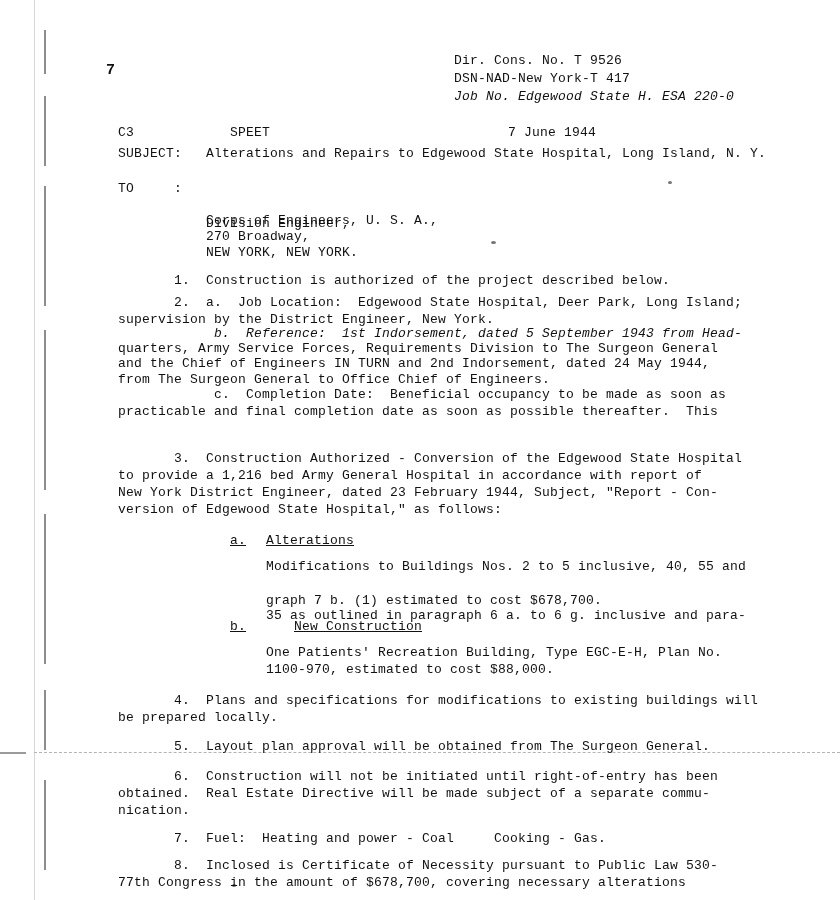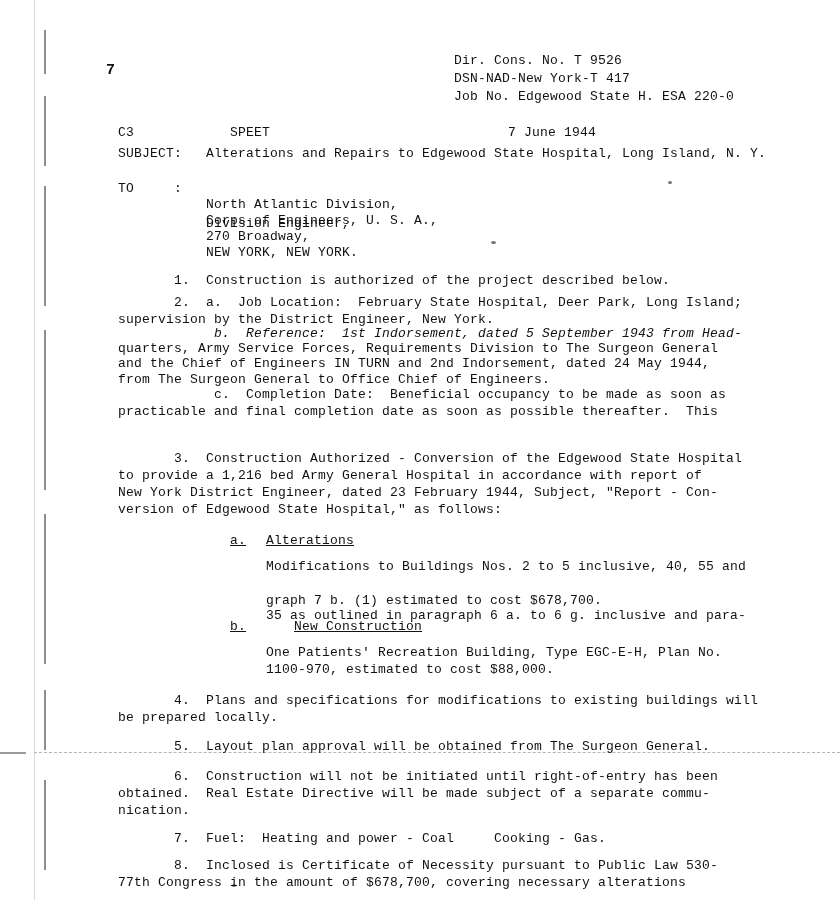--- a/index.html
+++ b/index.html
@@ -87,40 +87,39 @@
   <div class="smudge" style="left:232px;top:884px;width:4px;height:3px;"></div>
   <div class="smudge" style="left:668px;top:181px;width:4px;height:3px;"></div>
   <div class="smudge" style="left:491px;top:241px;width:5px;height:3px;"></div>
 
   <div class="doc">
 
     <div class="txt blk" style="left:72px;top:62px;font-size:15px;">7</div>
 
     <div class="txt" style="left:420px;top:52px;">Dir. Cons. No. T 9526</div>
     <div class="txt" style="left:420px;top:70px;">DSN-NAD-New York-T 417</div>
-    <div class="txt" style="left:420px;top:88px;">Job No. Edgewood State H. ESA 220-0</div>
+    <div class="txt" style="left:420px;top:88px;font-style:italic;">Job No. Edgewood State H. ESA 220-0</div>
 
     <div class="txt" style="left:84px;top:124px;">C3            SPEET</div>
     <div class="txt" style="left:474px;top:124px;">7 June 1944</div>
 
     <div class="txt" style="left:84px;top:145px;">SUBJECT:</div>
     <div class="txt" style="left:172px;top:145px;">Alterations and Repairs to Edgewood State Hospital, Long Island, N. Y.</div>
 
     <div class="txt" style="left:84px;top:180px;">TO     :</div>
     <div class="txt" style="left:172px;top:191px;margin-top:24px;">Division Engineer,</div>
-    <div class="txt" style="left:172px;top:196px;">North Atlantic Division,</div>
     <div class="txt" style="left:172px;top:212px;">Corps of Engineers, U. S. A.,</div>
     <div class="txt" style="left:172px;top:228px;">270 Broadway,</div>
     <div class="txt" style="left:172px;top:244px;">NEW YORK, NEW YORK.</div>
 
     <div class="txt" style="left:140px;top:272px;">1.</div>
     <div class="txt" style="left:172px;top:272px;">Construction is authorized of the project described below.</div>
 
     <div class="txt" style="left:140px;top:294px;">2.</div>
-    <div class="txt" style="left:172px;top:294px;">a.  Job Location:  February State Hospital, Deer Park, Long Island;</div>
+    <div class="txt" style="left:172px;top:294px;">a.  Job Location:  Edgewood State Hospital, Deer Park, Long Island;</div>
     <div class="txt" style="left:84px;top:311px;">supervision by the District Engineer, New York.</div>
     <div class="txt" style="left:140px;top:325px;font-style:italic;">     b.  Reference:  1st Indorsement, dated 5 September 1943 from Head-</div>
     <div class="txt" style="left:84px;top:340px;">quarters, Army Service Forces, Requirements Division to The Surgeon General</div>
     <div class="txt" style="left:84px;top:355px;text-align:center;">and the Chief of Engineers IN TURN and 2nd Indorsement, dated 24 May 1944,</div>
     <div class="txt" style="left:84px;top:371px;">from The Surgeon General to Office Chief of Engineers.</div>
     <div class="txt" style="left:140px;top:386px;">     c.  Completion Date:  Beneficial occupancy to be made as soon as</div>
     <div class="txt" style="left:84px;top:403px;">practicable and final completion date as soon as possible thereafter.  This</div>
 
     <div class="txt" style="left:140px;top:450px;">3.</div>
     <div class="txt" style="left:172px;top:450px;">Construction Authorized - Conversion of the Edgewood State Hospital</div>

